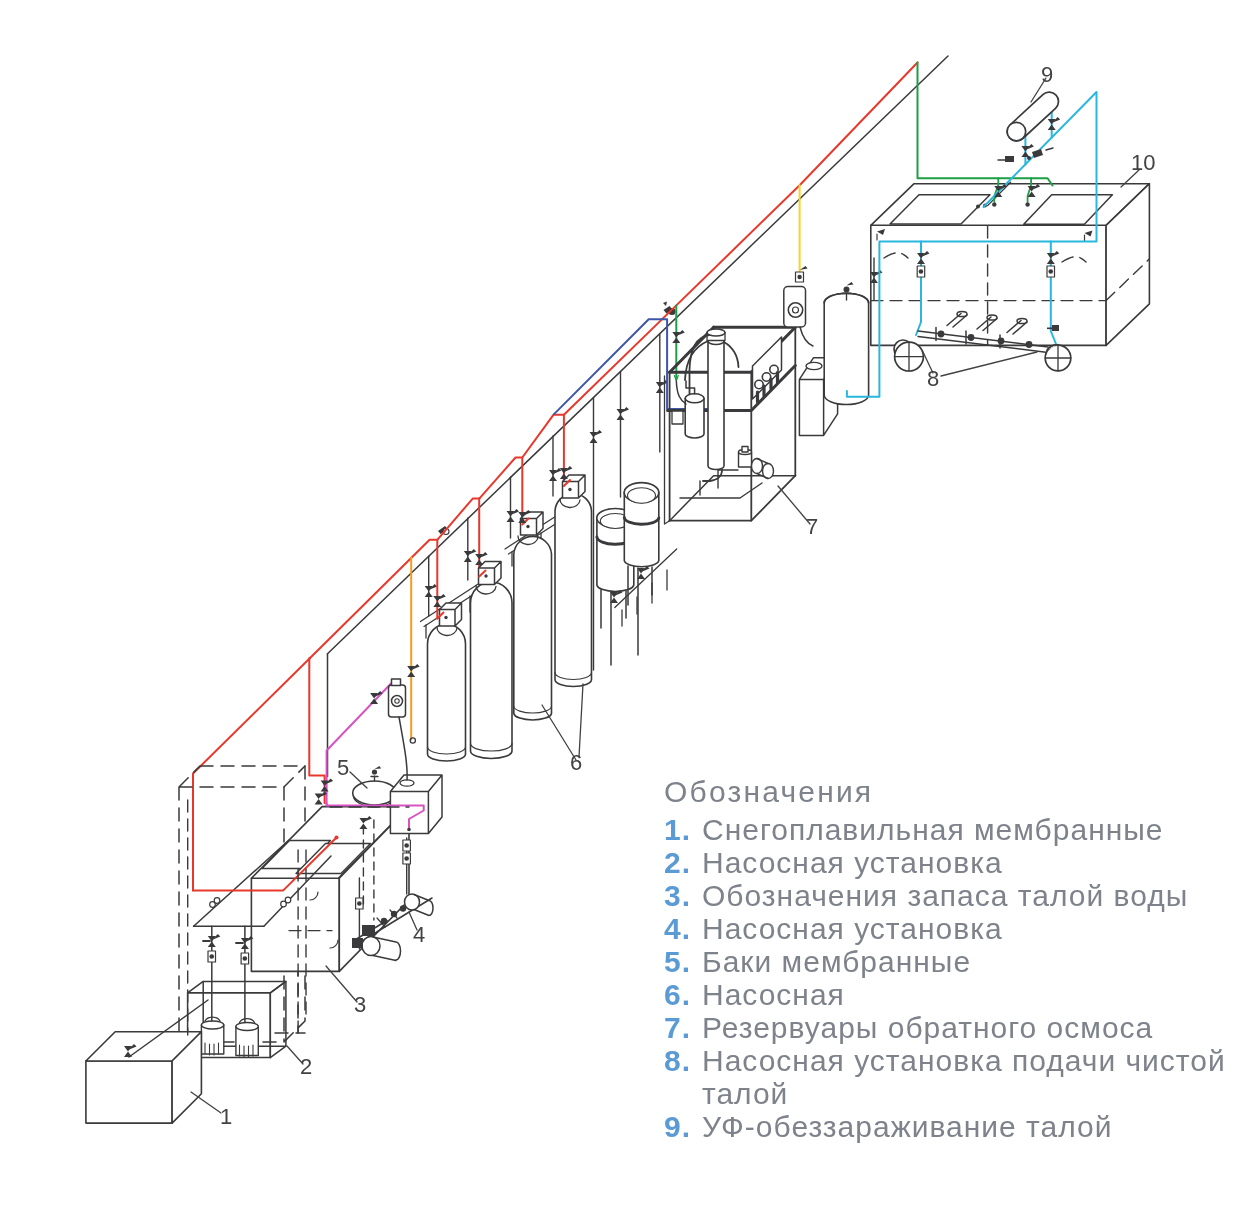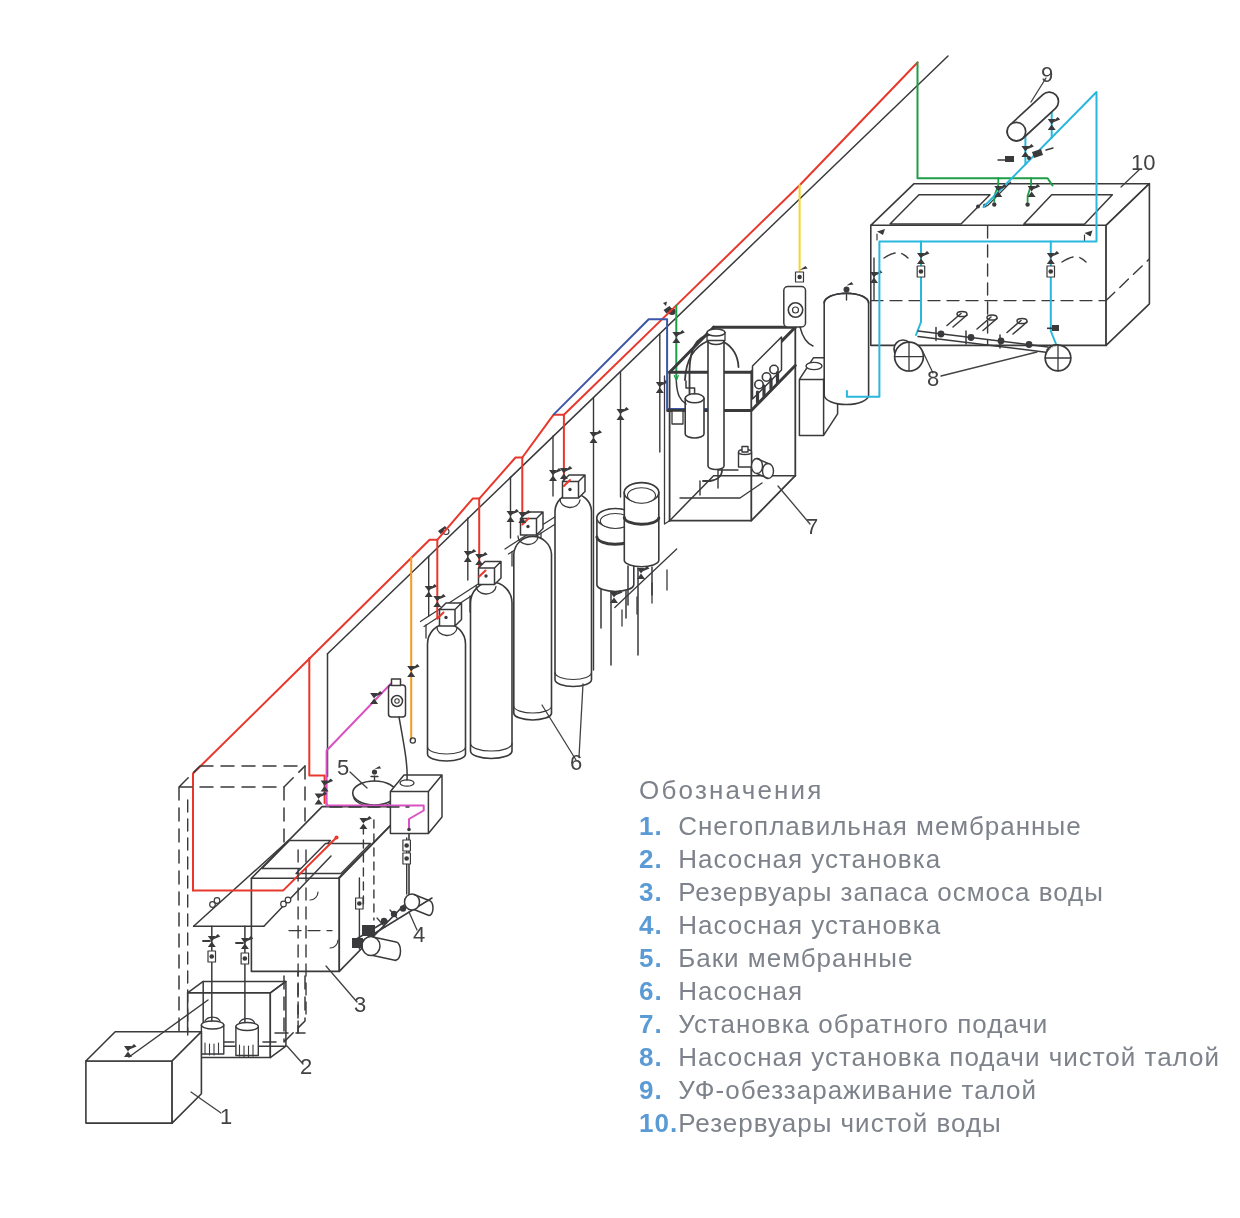--- a/index.html
+++ b/index.html
@@ -1,19 +1,19 @@
 <!DOCTYPE html>
 <html><head>
 <meta charset="utf-8">
 <style>
   html,body{margin:0;padding:0;background:#ffffff;}
   #page{position:relative;width:1240px;height:1218px;background:#fff;overflow:hidden;
         font-family:"Liberation Sans", sans-serif;}
   svg{position:absolute;left:0;top:0;}
-  #legend{position:absolute;left:639px;top:775px;color:#7d828b;font-size:26px;}
+  #legend{position:absolute;left:664px;top:775px;color:#7d828b;font-size:30px;}
   #legend .hdr{margin-bottom:4px;letter-spacing:2.2px;}
   #legend table{border-collapse:collapse;}
   #legend td{padding:0;vertical-align:top;line-height:33px;letter-spacing:1px;}
   #legend td.n{color:#5b9bd5;font-weight:700;width:38px;}
 </style>
 </head>
 <body>
 <div id="page">
 <svg width="1240" height="1218" viewBox="0 0 1240 1218" fill="none" stroke-linecap="round" stroke-linejoin="round">
 <defs>
@@ -482,46 +482,42 @@
           <tr>
             <td class="n">1.</td>
             <td>Снегоплавильная мембранные</td>
           </tr>
     <tr>
             <td class="n">2.</td>
             <td>Насосная установка</td>
           </tr>
     <tr>
             <td class="n">3.</td>
-            <td>Резервуары запаса осмоса воды</td>
+            <td>Обозначения запаса талой воды</td>
           </tr>
     <tr>
             <td class="n">4.</td>
             <td>Насосная установка</td>
           </tr>
     <tr>
             <td class="n">5.</td>
             <td>Баки мембранные</td>
           </tr>
     <tr>
             <td class="n">6.</td>
             <td>Насосная</td>
           </tr>
     <tr>
             <td class="n">7.</td>
-            <td>Установка обратного подачи</td>
+            <td>Резервуары обратного осмоса</td>
           </tr>
     <tr>
             <td class="n">8.</td>
             <td>Насосная установка подачи чистой талой</td>
           </tr>
     <tr>
             <td class="n">9.</td>
             <td>УФ-обеззараживание талой</td>
-          </tr>
-    <tr>
-            <td class="n">10.</td>
-            <td>Резервуары чистой воды</td>
           </tr>
   </tbody>
       </table>
 </div>
 </div>
 
 </body></html>

